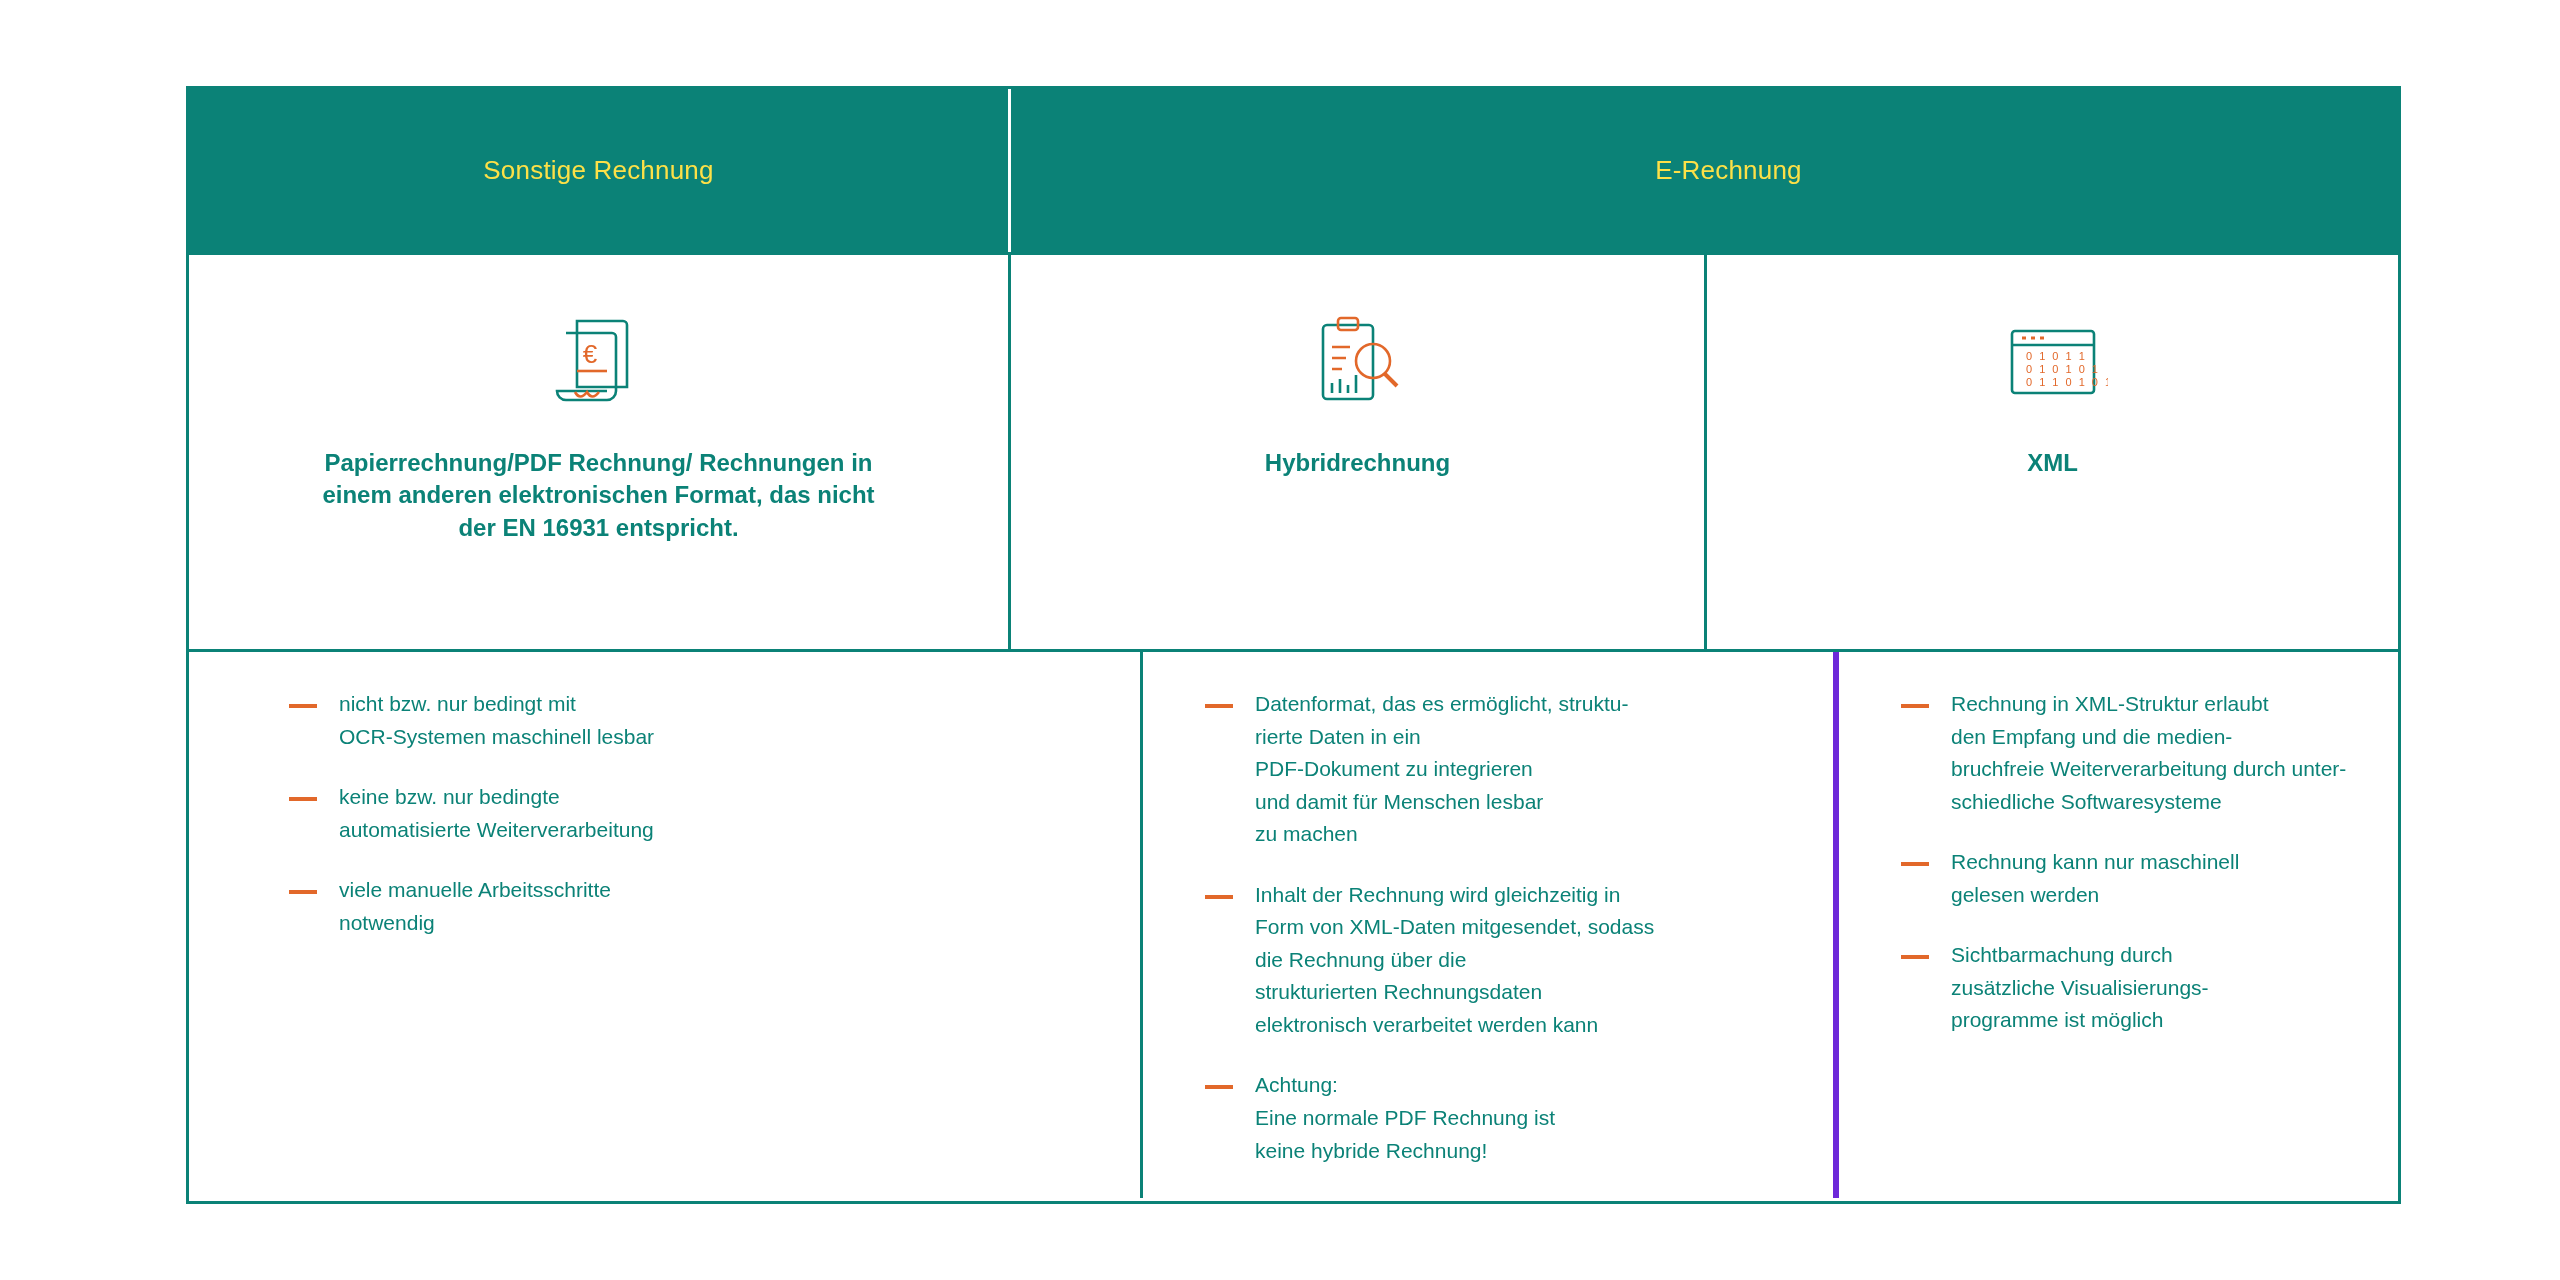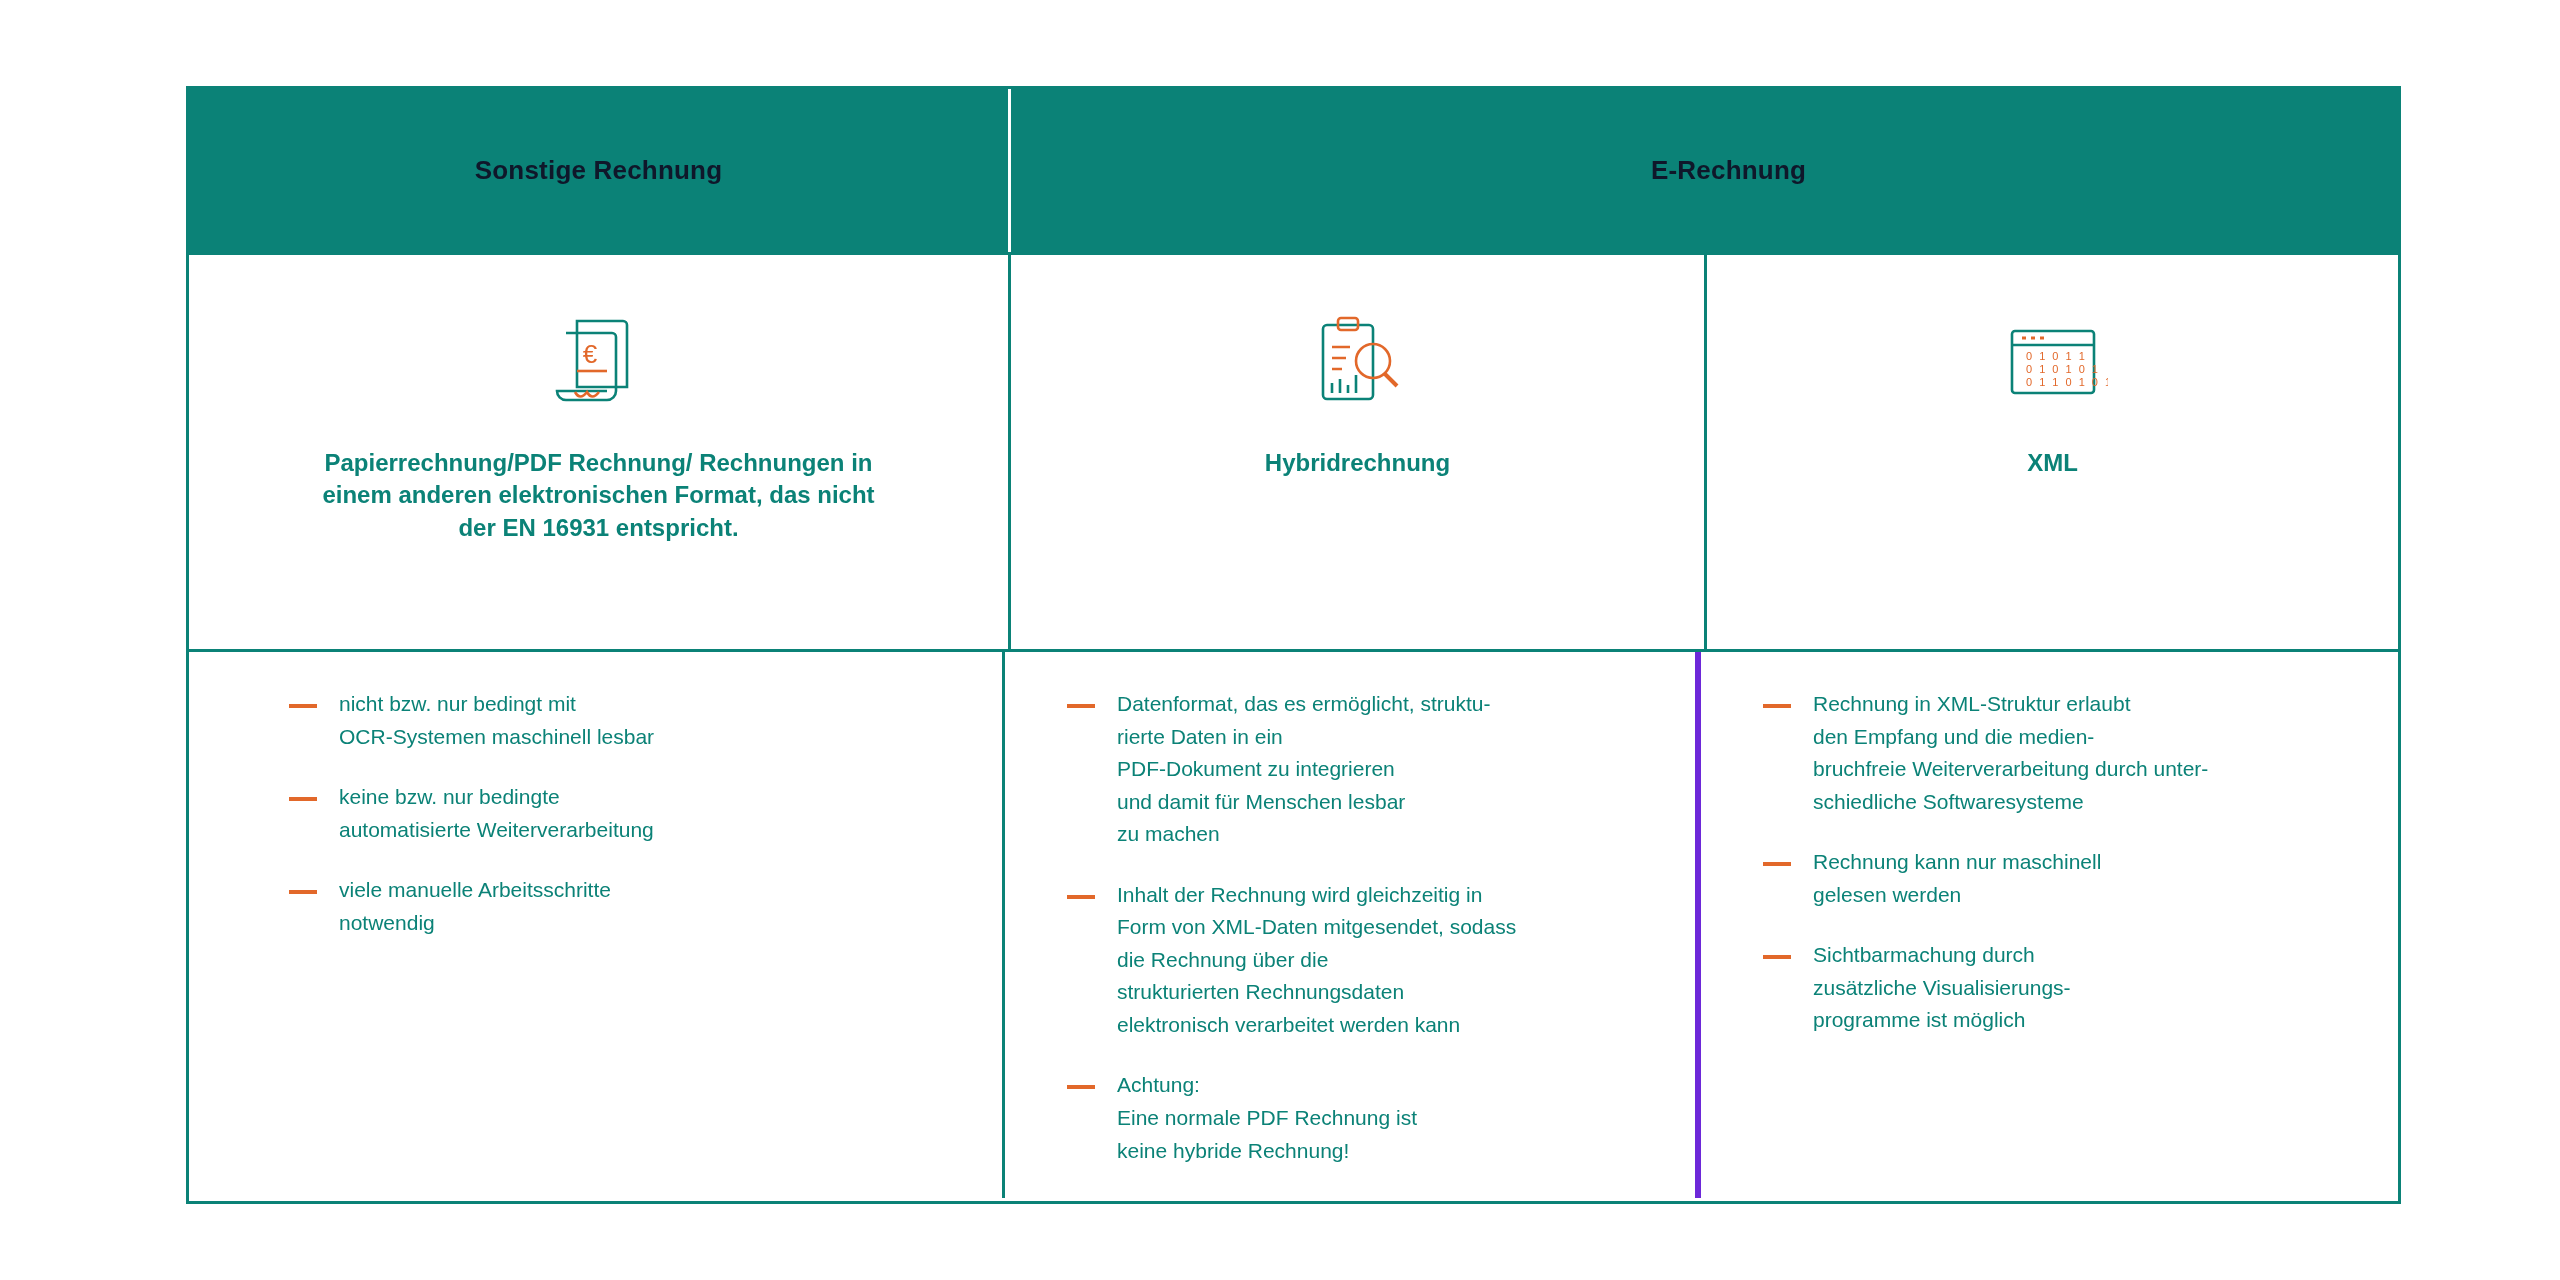--- a/index.html
+++ b/index.html
@@ -35,23 +35,23 @@
   
   .header-row {
     display: flex;
     height: 163px;
     background: #0b8277;
   }
   .header-cell {
     display: flex;
     align-items: center;
     justify-content: center;
-    color: #0f172a;
+    color: #fde047;
     font-size: 26px;
-    font-weight: bold;
+    font-weight: normal;
     letter-spacing: .2px;
   }
   .header-left {
     width: 822px;
     border-right: 3px solid #ffffff;
     box-sizing: border-box;
   }
   .header-right {
     flex: 1;
     padding-left: 48px;
@@ -95,21 +95,21 @@
 
   
   .bullet-row {
     display: flex;
     height: 546px;
   }
   .bullet-cell {
     box-sizing: border-box;
     padding: 36px 40px 0 100px;
   }
-  .bullet-cell.c1 { width: 816px; border-right: 3px solid #0b8277; }
+  .bullet-cell.c1 { width: 954px; border-right: 3px solid #0b8277; }
   .bullet-cell.c2 { width: 696px; border-right: 6px solid #6d28d9; padding-left: 62px; }
   .bullet-cell.c3 { flex: 1; padding-left: 62px; }
 
   .bullet {
     display: flex;
     align-items: flex-start;
     margin-bottom: 28px;
   }
   .dash {
     flex: 0 0 auto;

